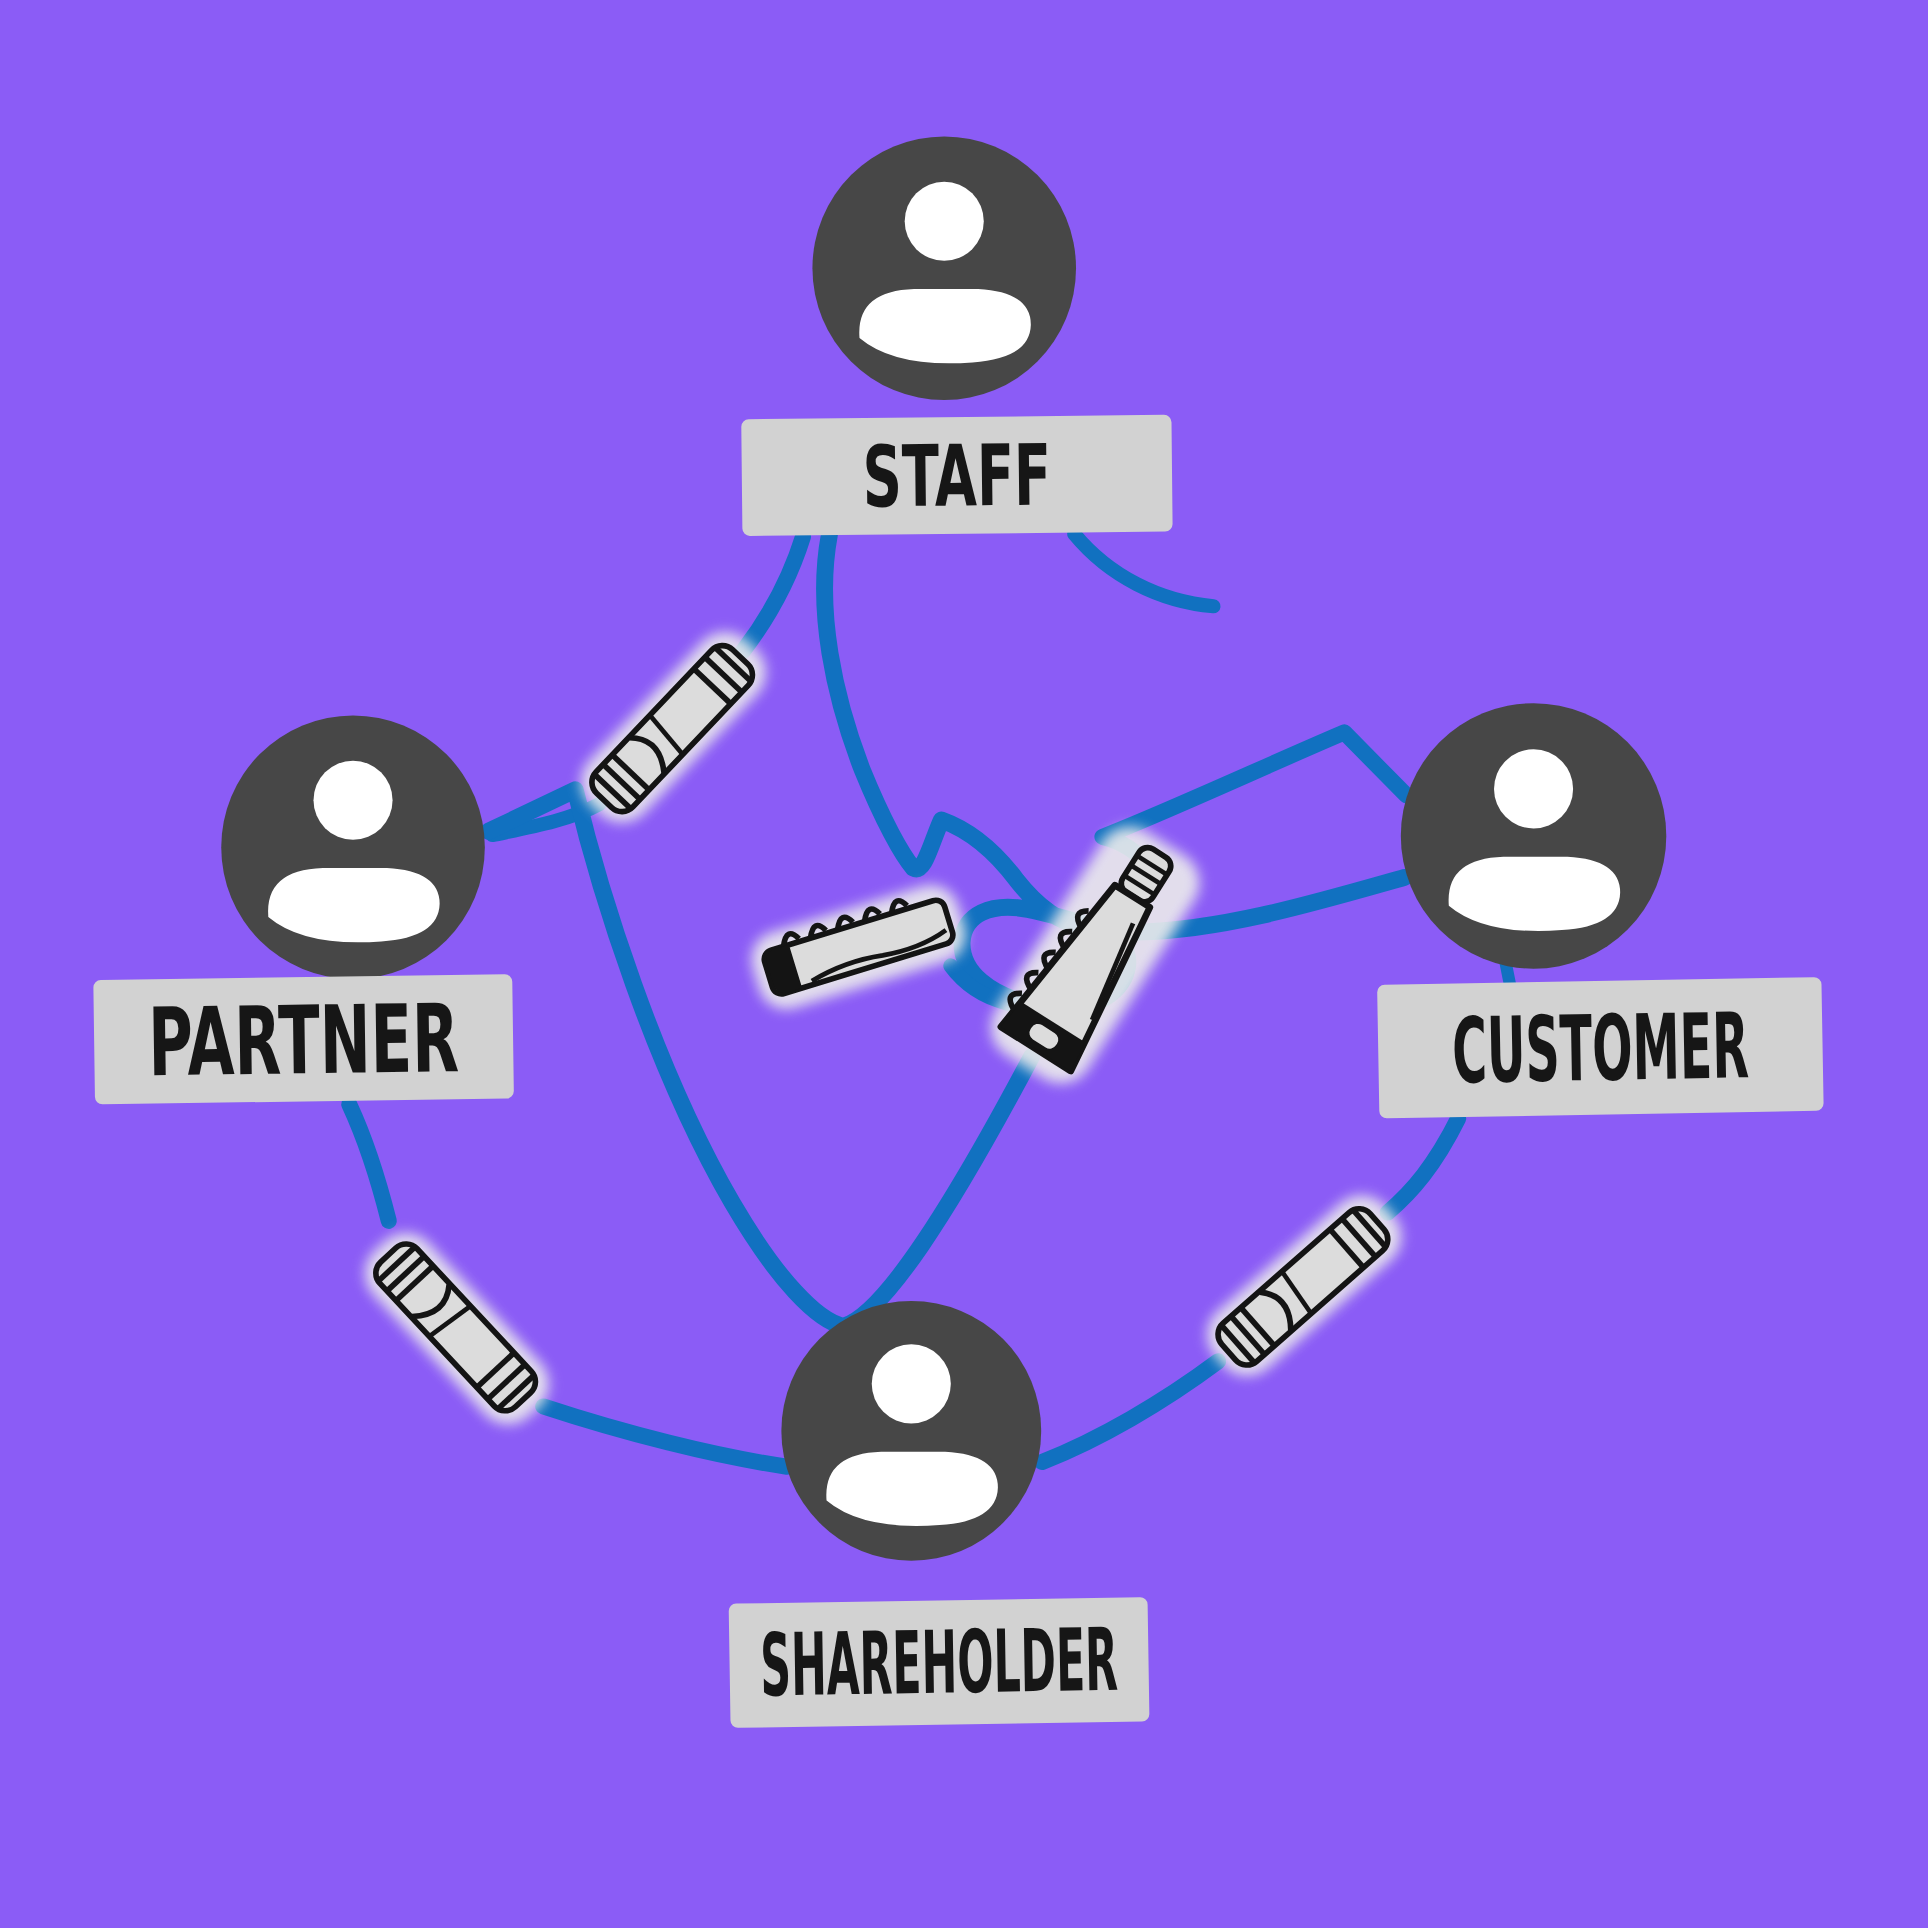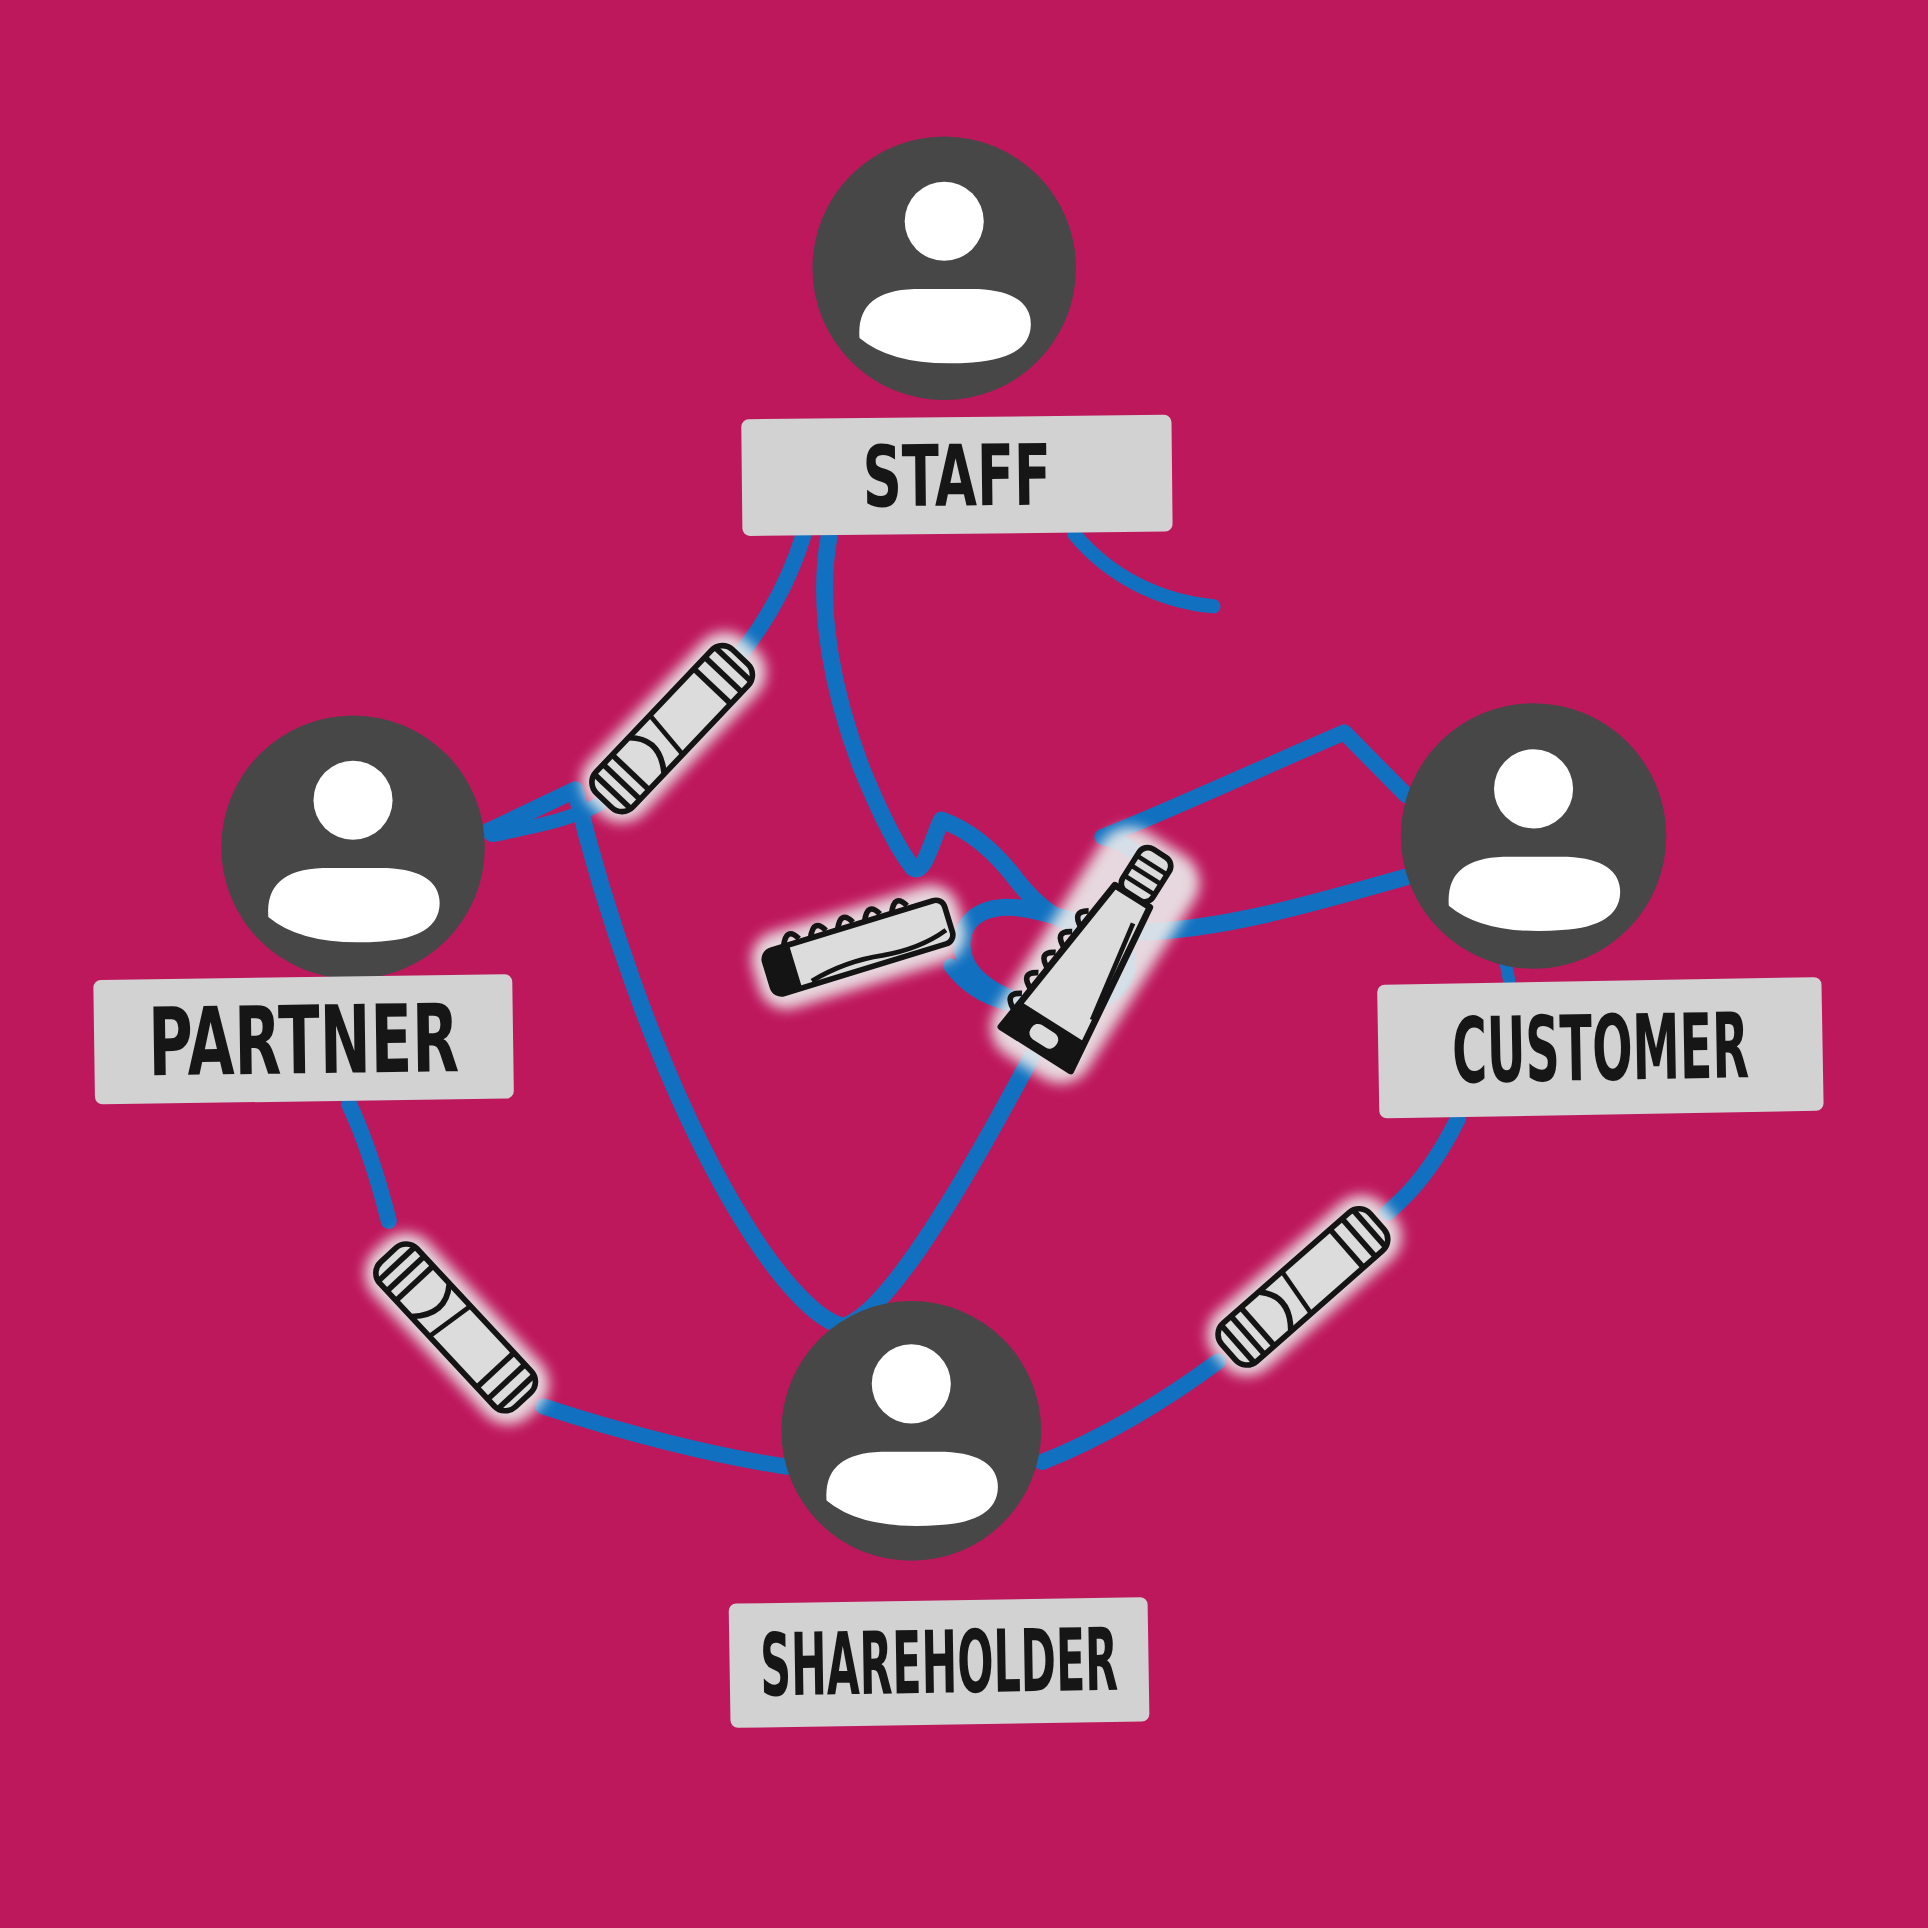--- a/index.html
+++ b/index.html
@@ -1,16 +1,16 @@
 <!DOCTYPE html>
 <html style="font-size:15px"><head>
 <meta charset="utf-8">
 <style>
   html,body{margin:0;padding:0;background:#000;}
-  .stage{position:relative;width:1928px;height:1928px;background:#be185d;overflow:hidden;}
+  .stage{position:relative;width:1928px;height:1928px;background:#8b5cf6;overflow:hidden;}
   svg{display:block;}
   .label-text{font-family:"DejaVu Sans","Liberation Sans",sans-serif;font-weight:bold;fill:#161616;}
   .cable{fill:none;stroke:#1171c0;stroke-linecap:round;stroke-linejoin:round;}
   .halo{filter:blur(7px);}
 </style>
 </head>
 <body>
 
 <div class="stage">
 <svg width="1928" height="1928" viewBox="0 0 2048 2048">

